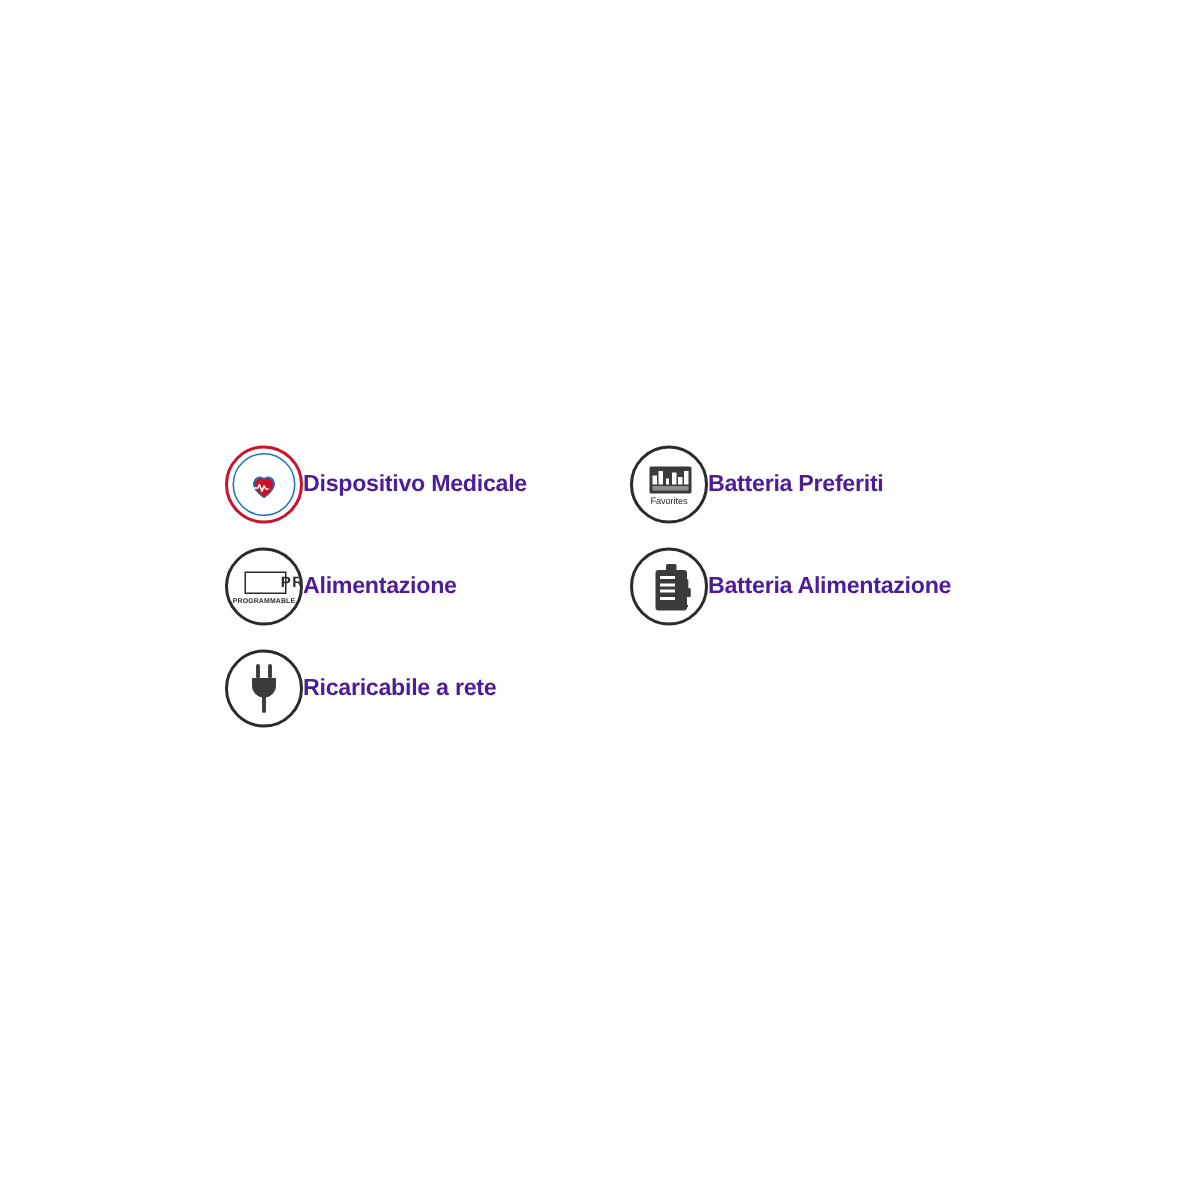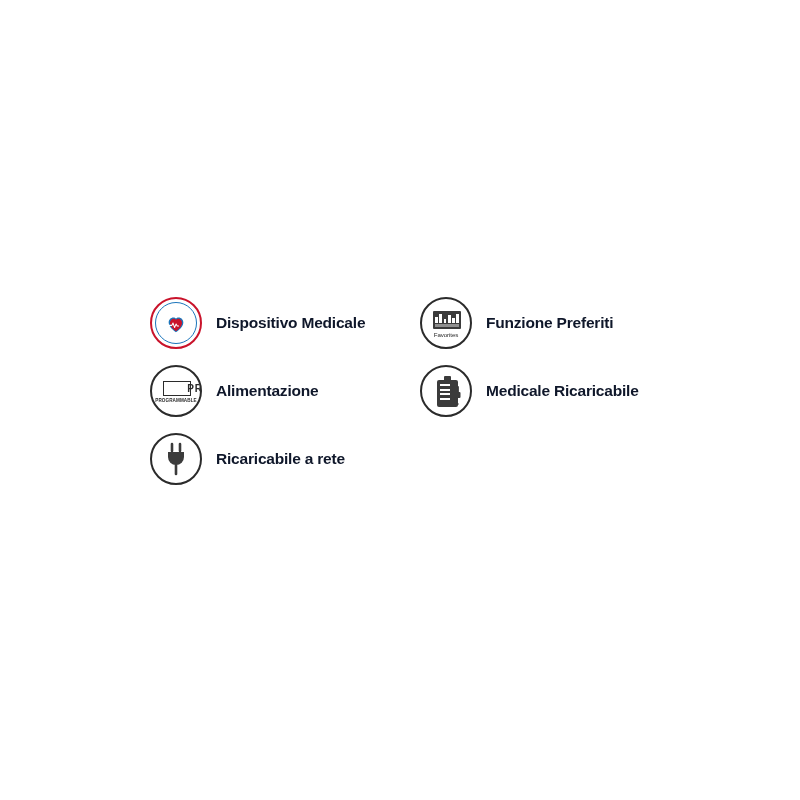--- a/index.html
+++ b/index.html
@@ -46,24 +46,23 @@
     position: relative;
     overflow: hidden;
     background: #ffffff;
   }
 
   .feature-icon.medical {
     border-color: #c9132b;
   }
 
   .feature-label {
-    margin-left: 14px;
     font-size: 15.5px;
     font-weight: bold;
-    color: #0f172a;
+    color: #4c1d95;
     letter-spacing: -0.2px;
     line-height: 1.15;
     white-space: nowrap;
   }
 
   
   .ic-medical-outer {
     position: absolute;
     inset: 0;
   }
@@ -238,21 +237,21 @@
               <i style="height:9px"></i>
               <i style="height:4px"></i>
             <i style="height:8px"></i>
               <i style="height:5px"></i>
               <i style="height:9px"></i>
           </div>
           <div class="ic-fav-line"></div>
         </div>
         <div class="ic-fav-text">Favorites</div>
       </div>
-      <div class="feature-label">Funzione Preferiti</div>
+      <div class="feature-label">Batteria Preferiti</div>
     </div>
 
   </div>
 
   <div class="feature-row">
 
     <div class="feature-cell">
       <div class="feature-icon">
         <div class="ic-pro-box">
           <span>PRO</span>
@@ -271,21 +270,21 @@
             <i></i>
             <i></i>
             <i></i>
         </div>
         <svg class="ic-bat-plug" viewBox="0 0 14 20" aria-hidden="true">
           <path d="M4 1v5M9 1v5" stroke="#3b3b3b" stroke-width="1.8" stroke-linecap="round" fill="none"></path>
           <rect x="1.5" y="6" width="10" height="6" rx="1" fill="#3b3b3b"></rect>
           <path d="M6.5 12v4c0 1.5 1 2 2.5 2" stroke="#3b3b3b" stroke-width="1.6" fill="none" stroke-linecap="round"></path>
         </svg>
       </div>
-      <div class="feature-label">Medicale Ricaricabile</div>
+      <div class="feature-label">Batteria Alimentazione</div>
     </div>
 
   </div>
 
   <div class="feature-row">
 
     <div class="feature-cell">
       <div class="feature-icon">
         <svg class="ic-plug" viewBox="0 0 30 34" aria-hidden="true">
           <path d="M11 2v7M19 2v7" stroke="#3b3b3b" stroke-width="2.6" stroke-linecap="round" fill="none"></path>

